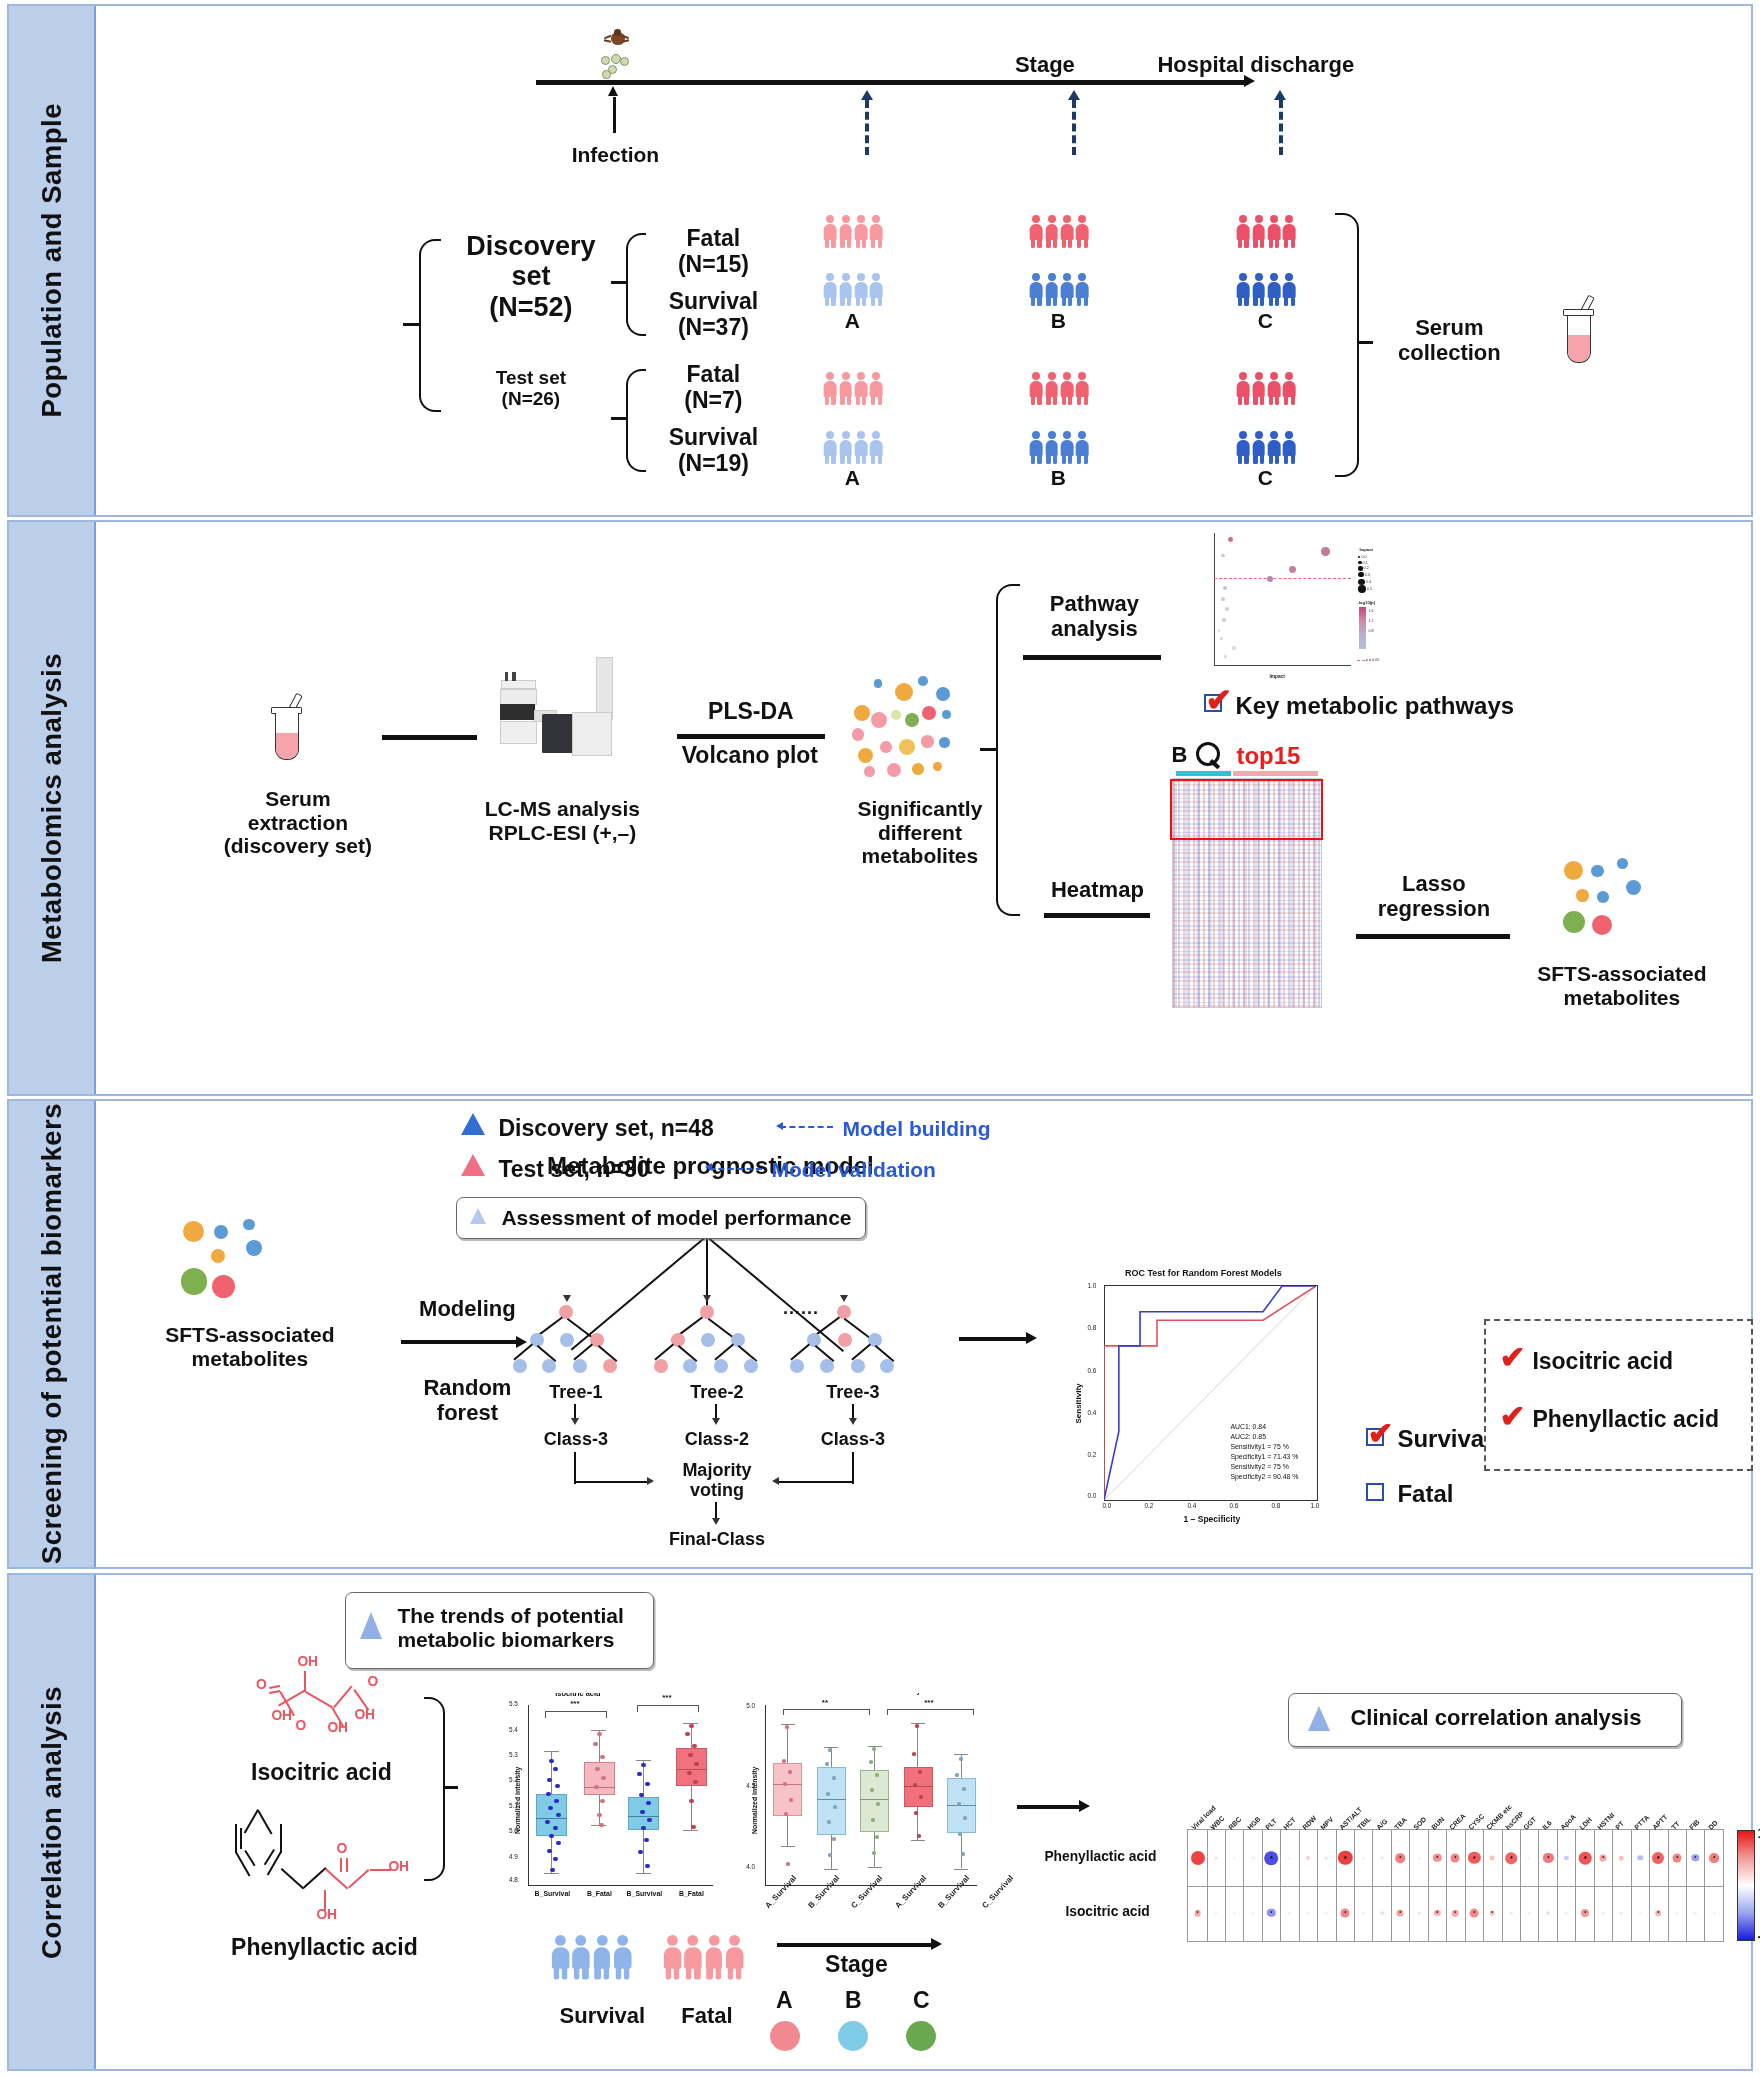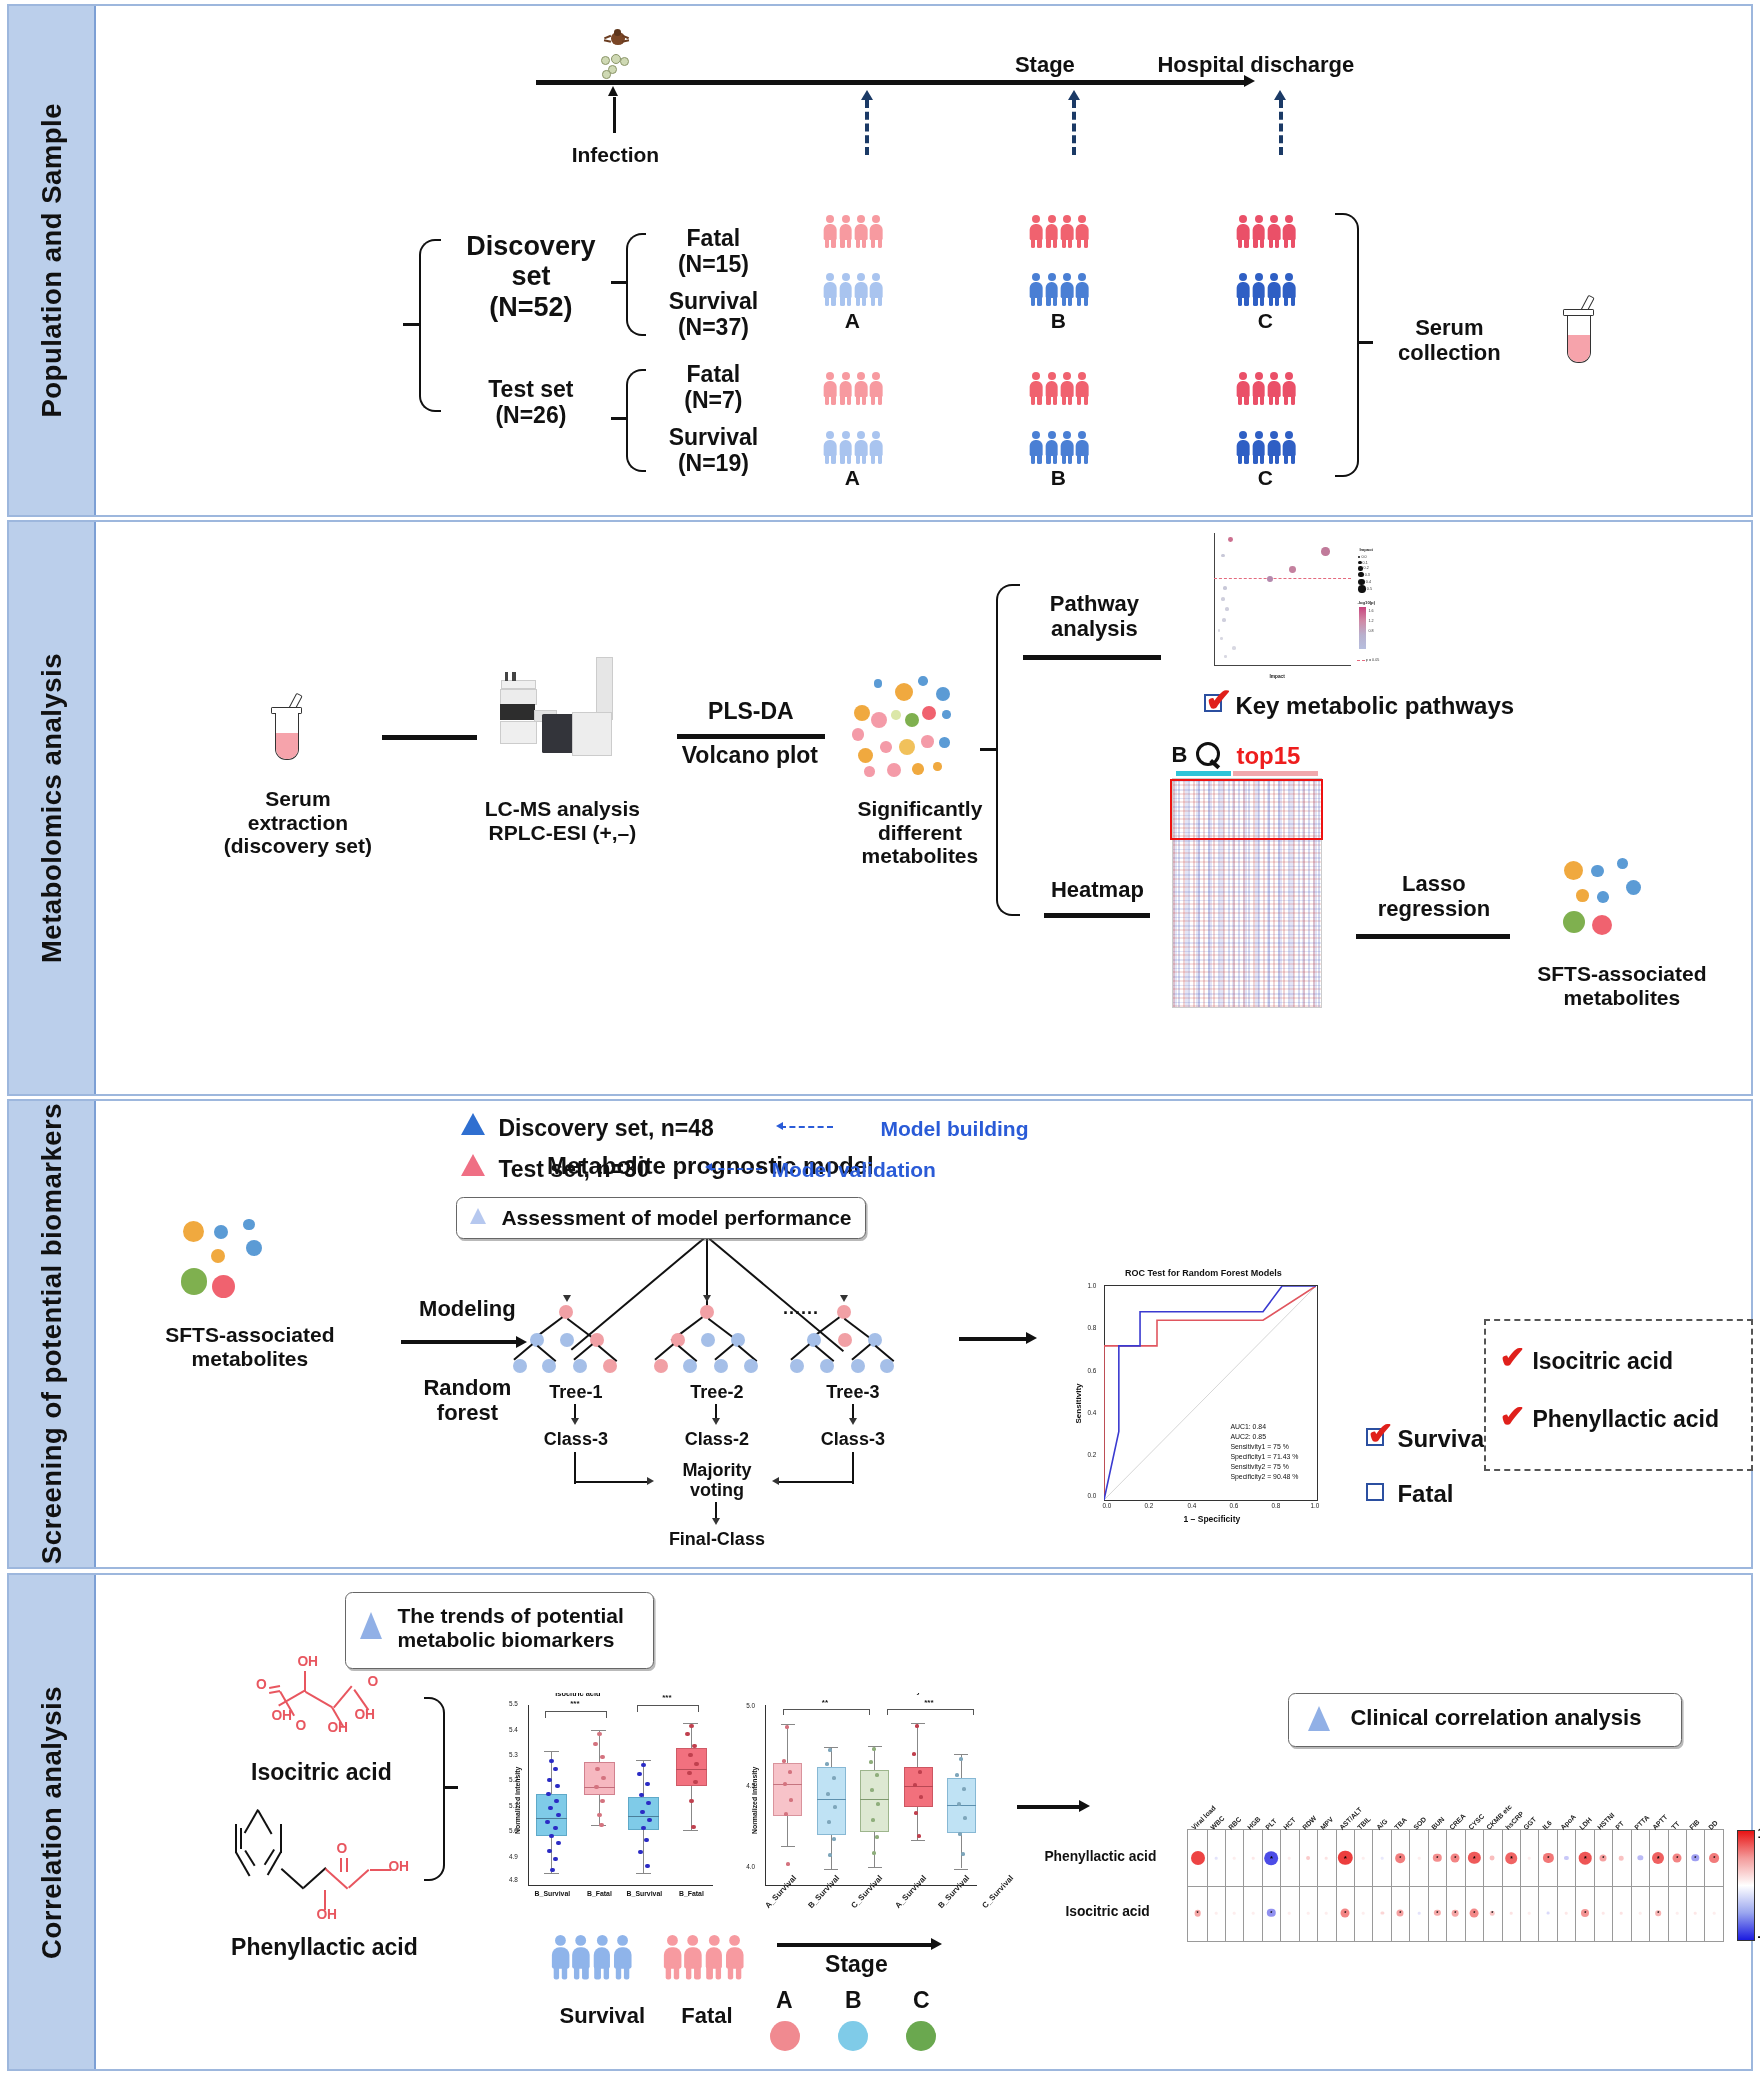--- a/index.html
+++ b/index.html
@@ -127,21 +127,21 @@
       <div class="dash" style="left:1183px;top:94px;height:55px;"></div>
 
 
       <div class="brace" style="left:323px;top:233px;width:20px;height:169px;"></div>
       <div class="bstem" style="left:307px;top:317px;width:17px;"></div>
 
       <div class="t tc" style="left:347px;top:225px;width:175px;font-size:27px;">
         <div>Discovery set</div>
         <div>(N=52)</div>
       </div>
-      <div class="t tc" style="left:347px;top:371px;width:175px;font-size:23px;">
+      <div class="t tc" style="left:347px;top:361px;width:175px;font-size:19px;">
         <div>Test set</div>
         <div>(N=26)</div>
       </div>
 
       <div class="brace" style="left:530px;top:227px;width:18px;height:99px;"></div>
       <div class="bstem" style="left:515px;top:275px;width:16px;"></div>
       <div class="brace" style="left:530px;top:363px;width:18px;height:99px;"></div>
       <div class="bstem" style="left:515px;top:411px;width:16px;"></div>
 
       <div class="t tc" style="left:551px;top:220px;width:132px;font-size:23px;">
@@ -784,21 +784,21 @@
         <div>voting</div>
       </div>
       <div class="vr" style="left:619px;top:401px;width:2.1px;height:18px;"></div>
       <div class="arrowdown" style="left:616px;top:417px;"></div>
       <div class="t tc" style="left:565px;top:428px;width:111px;font-size:18px;">Final-Class</div>
 
       <div class="tri" style="left:365px;top:11.7px;border-bottom:22px solid #2f6fd0;"></div>
       <div class="t" style="left:402px;top:15px;font-size:23px;">Discovery set, n=48</div>
       <div class="dashline" style="left:684px;top:25.4px;width:53px;"></div>
       <div style="position:absolute;left:680px;top:21px;width:0;height:0;border-top:4.2px solid transparent;border-bottom:4.2px solid transparent;border-right:7.4px solid #2a5bd7;"></div>
-      <div class="t bluetxt" style="left:746px;top:16px;font-size:21px;margin-left:38px;">Model building</div>
+      <div class="t bluetxt" style="left:746px;top:16px;font-size:21px;">Model building</div>
 
       <div class="tri" style="left:365px;top:53px;border-bottom:22px solid #ef6f84;"></div>
       <div class="t" style="left:402px;top:56px;font-size:23px;">Test set, n=30</div>
       <div class="dashline" style="left:613px;top:67px;width:53px;"></div>
       <div style="position:absolute;left:609px;top:62px;width:0;height:0;border-top:4.2px solid transparent;border-bottom:4.2px solid transparent;border-right:7.4px solid #2a5bd7;"></div>
       <div class="t bluetxt" style="left:675px;top:57px;font-size:21px;">Model validation</div>
 
       <div class="rbox" style="left:360px;top:96px;width:408px;height:40px;"></div>
       <div class="tri" style="left:374px;top:107px;border-left-width:8.5px;border-right-width:8.5px;border-bottom:16px solid #b6c8ef;"></div>
       <div class="t" style="left:405px;top:105px;font-size:21px;">Assessment of model performance</div>

